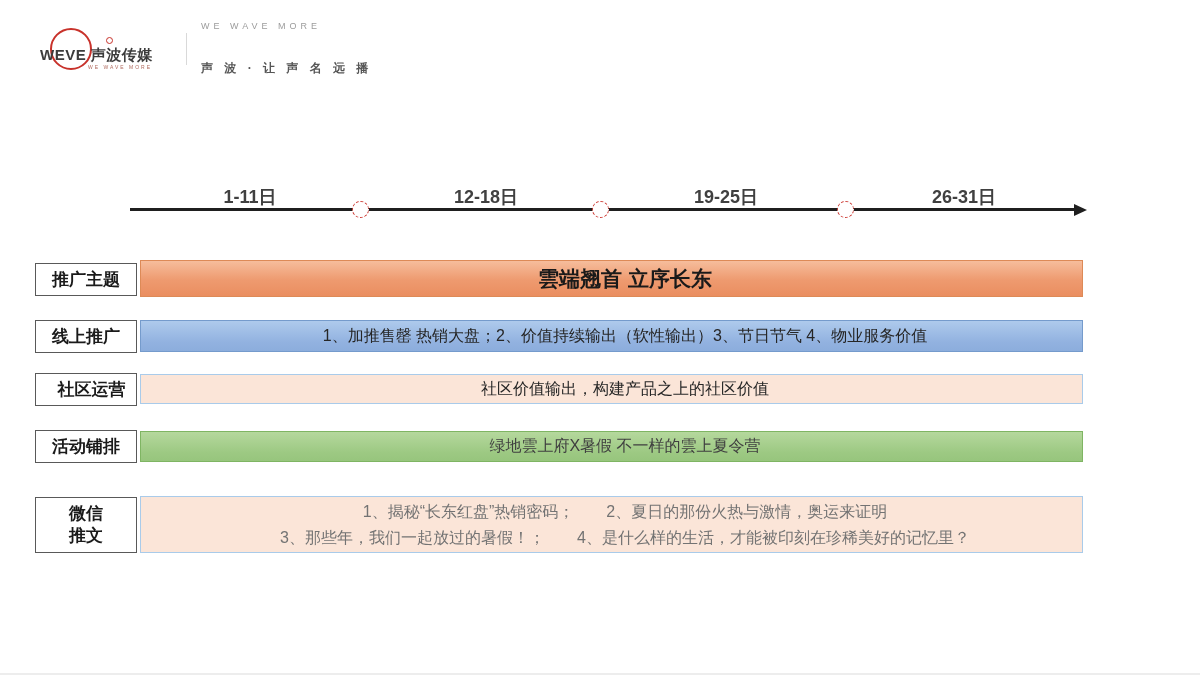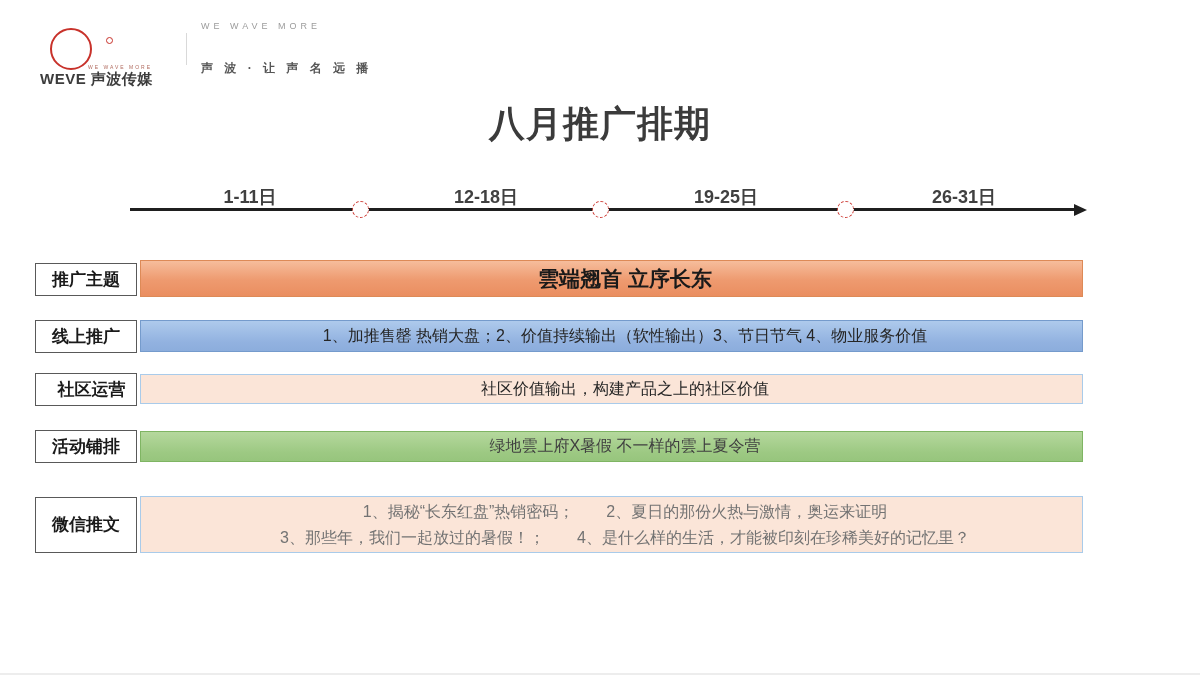--- a/index.html
+++ b/index.html
@@ -25,21 +25,21 @@
     border: 2.5px solid #c8322b;
   }
   .logo-dot {
     position: absolute; left: 76px; top: 15px;
     width: 7px; height: 7px; border-radius: 50%;
     border: 1.5px solid #c8322b;
   }
   .logo-text {
     position: absolute; left: 10px; top: 24px;
     font-size: 15px; font-weight: bold; color: #3c3c3c;
-    white-space: nowrap; letter-spacing: 0.5px; margin-top: 24px;
+    white-space: nowrap; letter-spacing: 0.5px;
   }
   .logo-sub {
     position: absolute; left: 58px; top: 42px;
     font-size: 5px; color: #b36; color: #b06a5e; letter-spacing: 2px; white-space: nowrap;
   }
   .logo-divider { width: 1px; height: 32px; background: #d9d9d9; margin: 0 14px 0 28px; }
   .logo-taglines { display: flex; flex-direction: column; justify-content: center; gap: 5px; }
   .tag-en { font-size: 9px; color: #9c9c9c; letter-spacing: 4px; }
   .tag-cn { font-size: 12px; color: #555555; letter-spacing: 4px; font-weight: bold; margin-top: 24px; }
 
@@ -89,21 +89,21 @@
   }
   .row-bar {
     position: absolute; left: 140px; width: 943px;
     display: flex; flex-direction: column; align-items: center; justify-content: center;
     white-space: pre-wrap; text-align: center; padding-left: 27px;
   }
   .lbl-1 { top: 263px; }
   .lbl-2 { top: 320px; }
   .lbl-3 { top: 373px; padding-left: 11px; }
   .lbl-4 { top: 430px; }
-  .lbl-5 { top: 497px; height: 56px; flex-direction: row; line-height: 22px; }
+  .lbl-5 { top: 497px; height: 56px; flex-direction: column; line-height: 22px; }
 
   .bar-theme {
     top: 260px; height: 37px;
     background: linear-gradient(180deg, #f6bd9c 0%, #ee9a6f 55%, #ea8e60 100%);
     border: 1px solid #dd8a57;
     font-size: 21px; font-weight: bold; color: #1a1a1a;
   }
   .bar-online {
     top: 320px; height: 32px;
     background: linear-gradient(180deg, #aecaec 0%, #92b2e0 70%, #8cadDC 100%);
@@ -141,21 +141,20 @@
       <span class="logo-text">WEVE 声波传媒</span>
       <span class="logo-sub">WE WAVE MORE</span>
     </div>
     <div class="logo-divider"></div>
     <div class="logo-taglines">
       <div class="tag-en">WE  WAVE  MORE</div>
       <div class="tag-cn">声 波 · 让 声 名 远 播</div>
     </div>
   </header>
 
-  <h1 class="title">八月推广排期</h1>
 
   <div class="tl-line"></div>
   <div class="tl-arrow"></div>
   <div class="tl-label p0">1-11日</div>
   <div class="tl-label p1">12-18日</div>
   <div class="tl-label p2">19-25日</div>
   <div class="tl-label p3">26-31日</div>
   <div class="tl-circle c0"></div>
   <div class="tl-circle c1"></div>
   <div class="tl-circle c2"></div>

